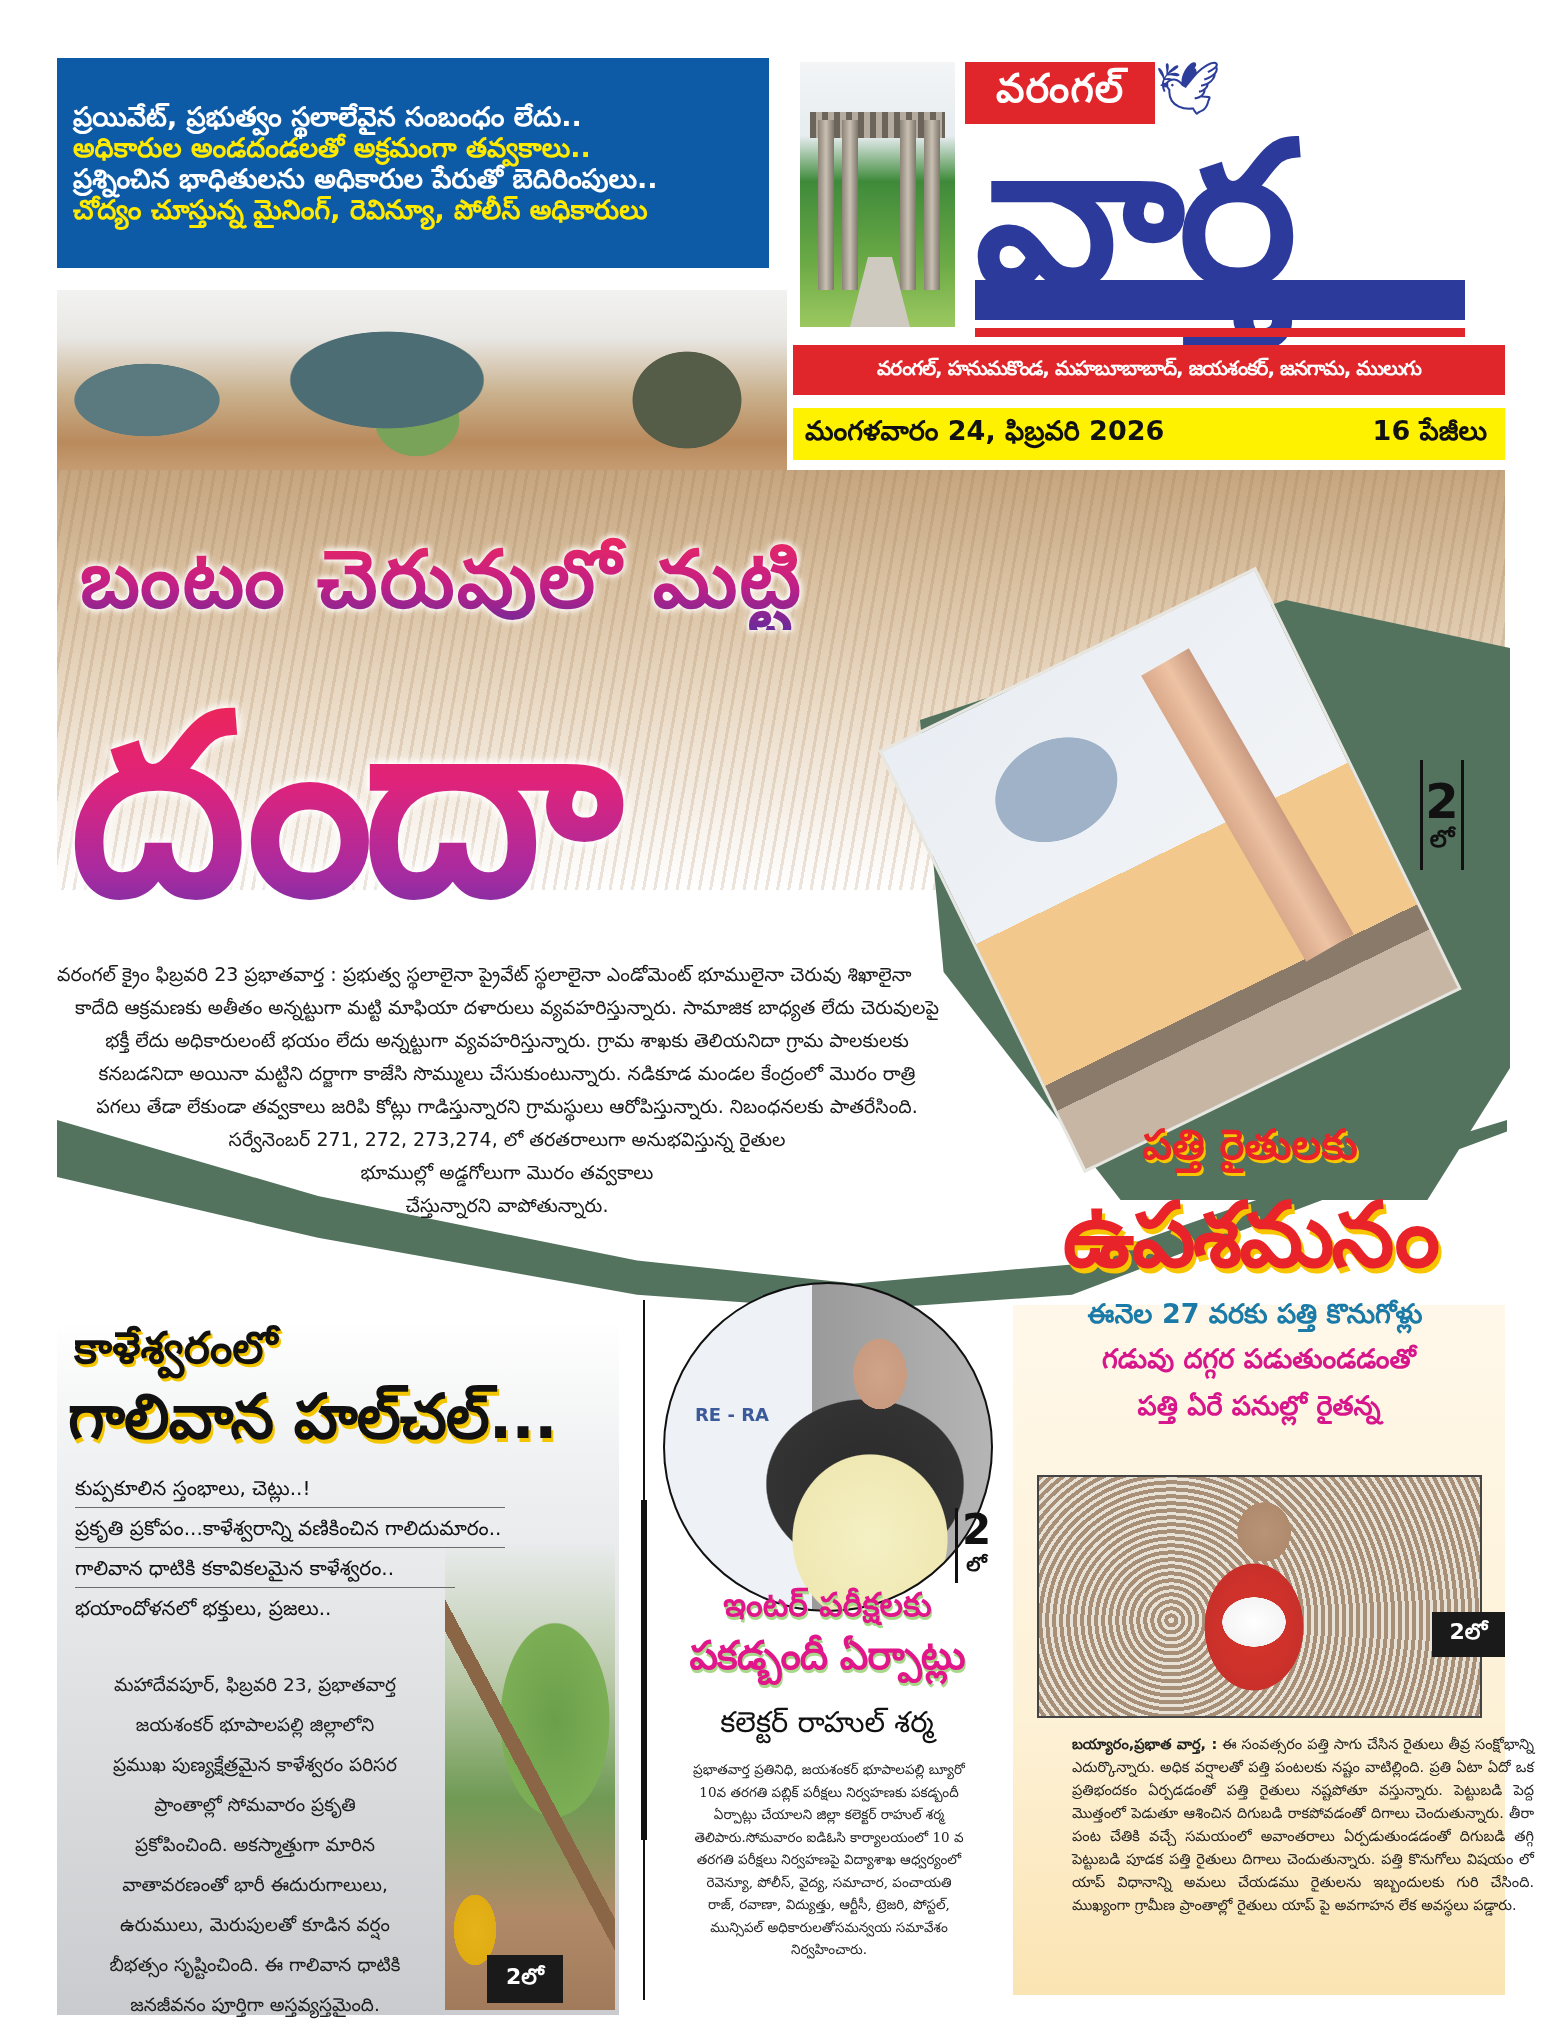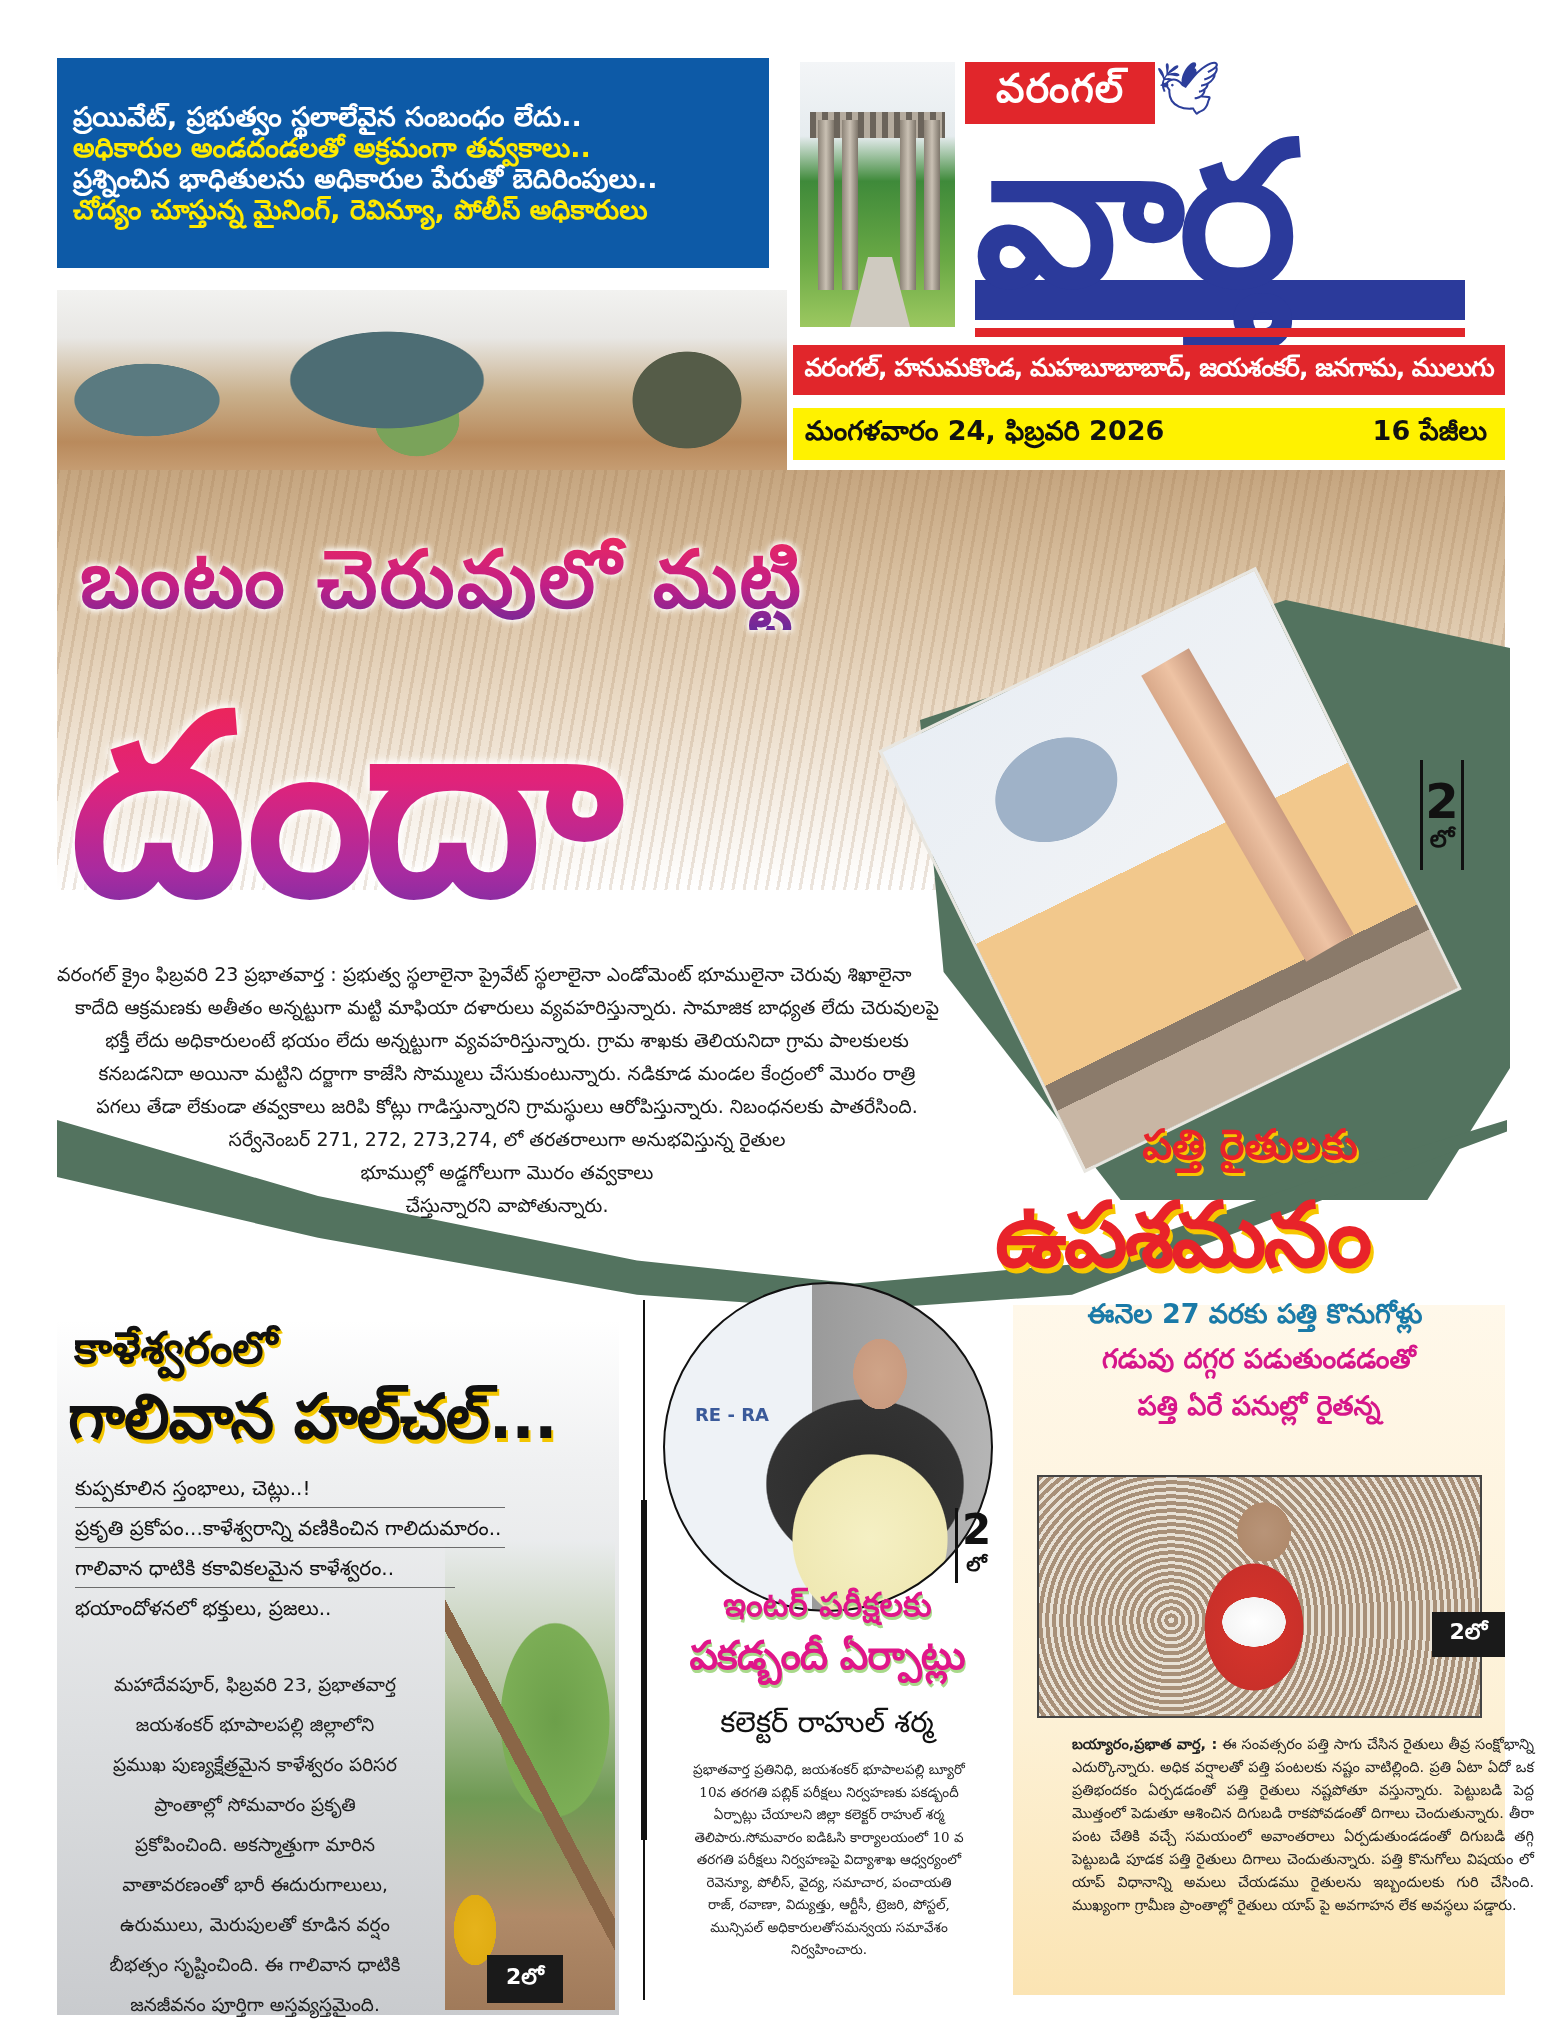--- a/index.html
+++ b/index.html
@@ -35,21 +35,21 @@
   .brand-blue {
     position: absolute; left: 975px; top: 110px; width: 530px; height: 210px;
     color: #2b3a9b; font-weight: bold; font-size: 200px; line-height: 210px; letter-spacing: -6px;
     font-family: "DejaVu Sans", sans-serif; text-align: left; overflow: visible;
   }
   .brand-bar-blue { position: absolute; left: 975px; top: 280px; width: 490px; height: 40px; background: #2b3a9b; }
   .brand-bar-red { position: absolute; left: 975px; top: 328px; width: 490px; height: 9px; background: #e1262b; }
 
   .district-band {
     position: absolute; left: 793px; top: 345px; width: 712px; height: 50px;
-    background: #e1262b; color: #ffffff; font-weight: bold; font-size: 25px;
+    background: #e1262b; color: #ffffff; font-weight: bold; font-size: 20px;
     display: flex; align-items: center; justify-content: center; white-space: nowrap; letter-spacing: -1px; text-align: center;
   }
   .date-band {
     position: absolute; left: 793px; top: 408px; width: 712px; height: 52px;
     background: #fff200; color: #111111; font-weight: bold; font-size: 27px;
     display: flex; align-items: center; justify-content: space-between; padding: 0 18px 0 12px;
   }
 
   
   .landscape {
@@ -124,21 +124,21 @@
     clip-path: polygon(0 0, 18% 40%, 40% 74%, 55% 86%, 70% 76%, 88% 28%, 100% 0, 100% 6%, 88% 40%, 70% 92%, 55% 100%, 40% 92%, 18% 62%, 0 30%);
   }
 
   
   .cotton-kicker {
     position: absolute; left: 1000px; top: 1120px; width: 500px; text-align: center;
     font-size: 42px; font-weight: bold; color: #e8232a; white-space: nowrap;
     text-shadow: 2px 3px 0 #f7c600;
   }
   .cotton-headline {
-    position: absolute; left: 995px; top: 1180px; width: 510px; 
+    position: absolute; left: 995px; top: 1180px; width: 510px; text-align: center;
     font-size: 90px; font-weight: bold; color: #e8232a; white-space: nowrap; letter-spacing: -3px; line-height: 110px;
     text-shadow: 3px 5px 0 #f7c600;
   }
   .cotton-panel {
     position: absolute; left: 1013px; top: 1305px; width: 492px; height: 690px;
     background: linear-gradient(180deg, #fff8ea 0%, #fdf1d6 60%, #fbe4b3 100%);
   }
   .cotton-sub1 {
     position: absolute; left: 1000px; top: 1298px; width: 510px; text-align: center;
     font-size: 27px; font-weight: bold; color: #1a7aa8; white-space: nowrap;

